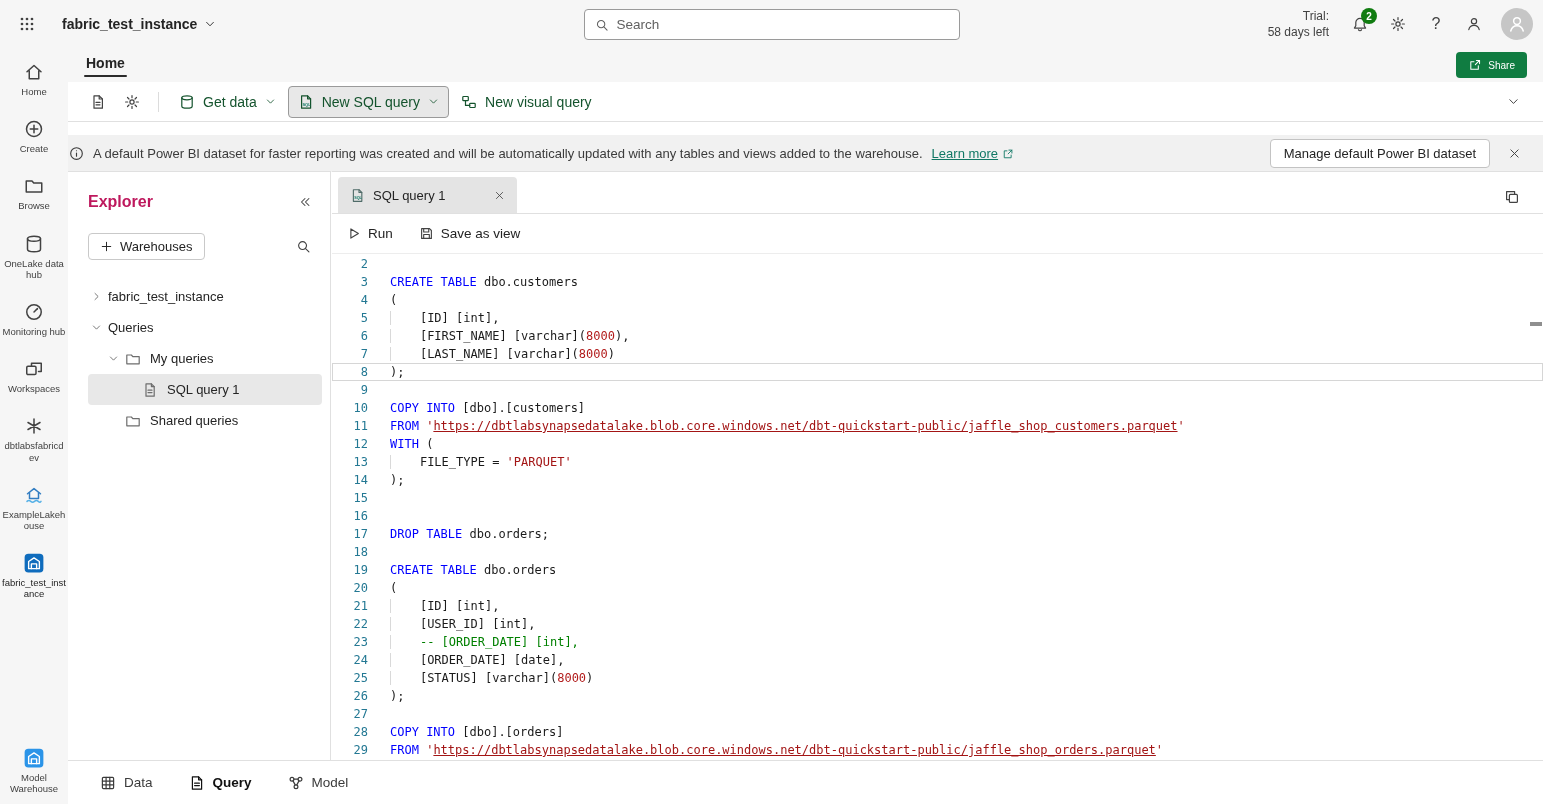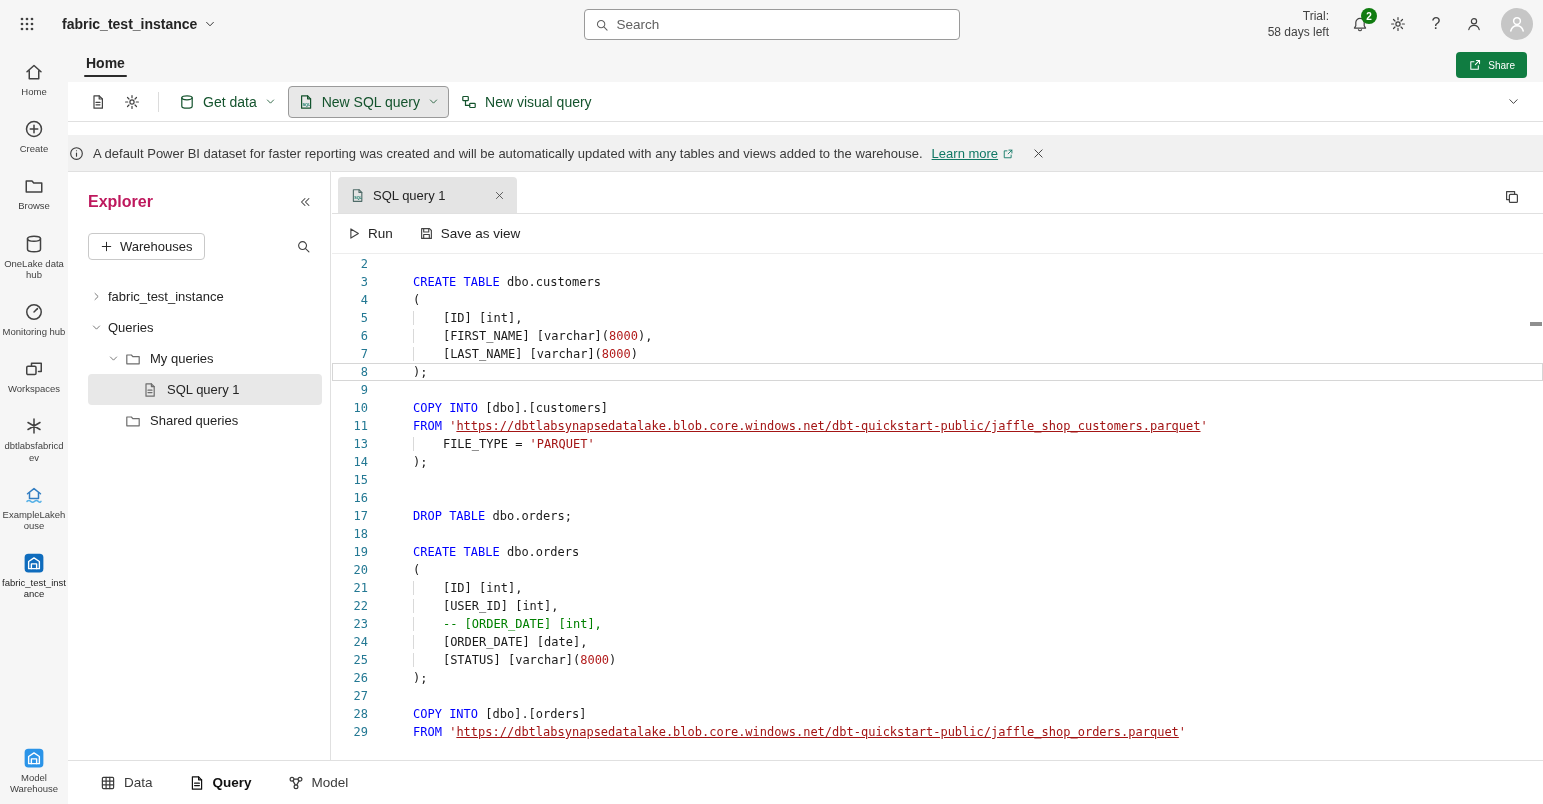--- a/index.html
+++ b/index.html
@@ -87,21 +87,21 @@
   .copy-btn { position:absolute; right:14px; top:8px; }
   .copy-btn svg { width:16px; height:16px; }
   .runbar { height:40px; display:flex; align-items:center; gap:26px; padding:0 14px; border-bottom:1px solid #ededed; }
   .run-btn { display:flex; align-items:center; gap:7px; font-size:13.5px; color:#242424; }
   .run-btn svg { width:15px; height:15px; color:#424242; }
 
   .code { position:relative; font-family:"DejaVu Sans Mono","Liberation Mono",monospace; font-size:12px; line-height:18px; padding-top:1px; height:calc(100% - 82px); overflow:hidden; }
   .code-line { display:flex; height:18px; white-space:pre; }
   .code-line.current { outline:1px solid #d6d6d6; outline-offset:-1px; }
   .ln { flex:none; width:58px; padding-right:22px; text-align:right; color:var(--linenum,#237893); font-size:12px; }
-  .code-text { white-space:pre; color:#1b1b1b;margin-left:23px; }
+  .code-text { white-space:pre; color:#1b1b1b; }
   .tk-kw { color:var(--kw,#0000ff); }
   .tk-st { color:var(--str,#a31515); }
   .tk-ur { color:var(--str,#a31515); text-decoration:underline; }
   .tk-nu { color:var(--num,#b21b1b); }
   .tk-cm { color:var(--comment,#008000); }
   .tk-in { border-left:1px solid #d9d9d9; }
   .overview-mark { position:absolute; right:1px; top:68px; width:12px; height:4px; background:#8f8f8f; }
 
   
   .bottombar { position:absolute; left:68px; right:0; bottom:0; height:44px; background:#fff; border-top:1px solid #e0e0e0; display:flex; align-items:center; gap:36px; padding-left:32px; }
@@ -283,20 +283,21 @@
   <span class="banner-msg">A default Power BI dataset for faster reporting was created and will be automatically updated with any tables and views added to the warehouse.</span>
   <a class="learn-more">
     <span>Learn more</span>
     <span>
         <svg width="16" height="16" viewBox="0 0 16 16" fill="none" stroke="currentColor" stroke-width="1.2" stroke-linecap="round" stroke-linejoin="round">
           <path d="M6.6 3.8H3v9.2h9.2V9.4"></path>
           <path d="M9.2 2.8h4v4M13.2 2.8L8.2 7.8"></path>
         </svg>
       </span>
   </a>
+  <button class="manage-btn">Manage default Power BI dataset</button>
   <button class="close-btn">
     <span>
         <svg width="16" height="16" viewBox="0 0 16 16" fill="none" stroke="currentColor" stroke-width="1.2" stroke-linecap="round" stroke-linejoin="round">
           <path d="M3.5 3.5l9 9M12.5 3.5l-9 9"></path>
         </svg>
       </span>
   </button>
 </div>
 
 <nav class="rail">
@@ -535,20 +536,21 @@
         <div class="code-line"><span class="ln">2</span><span class="code-text"></span></div>
         <div class="code-line"><span class="ln">3</span><span class="code-text"><span class="tk-kw">CREATE</span><span class="tk-pl"> </span><span class="tk-kw">TABLE</span><span class="tk-pl"> dbo.customers</span></span></div>
         <div class="code-line"><span class="ln">4</span><span class="code-text"><span class="tk-pl">(</span></span></div>
         <div class="code-line"><span class="ln">5</span><span class="code-text"><span class="tk-in">    </span><span class="tk-pl">[ID] [int],</span></span></div>
         <div class="code-line"><span class="ln">6</span><span class="code-text"><span class="tk-in">    </span><span class="tk-pl">[FIRST_NAME] [varchar](</span><span class="tk-nu">8000</span><span class="tk-pl">),</span></span></div>
         <div class="code-line"><span class="ln">7</span><span class="code-text"><span class="tk-in">    </span><span class="tk-pl">[LAST_NAME] [varchar](</span><span class="tk-nu">8000</span><span class="tk-pl">)</span></span></div>
         <div class="code-line current"><span class="ln">8</span><span class="code-text"><span class="tk-pl">);</span></span></div>
         <div class="code-line"><span class="ln">9</span><span class="code-text"></span></div>
         <div class="code-line"><span class="ln">10</span><span class="code-text"><span class="tk-kw">COPY</span><span class="tk-pl"> </span><span class="tk-kw">INTO</span><span class="tk-pl"> [dbo].[customers]</span></span></div>
         <div class="code-line"><span class="ln">11</span><span class="code-text"><span class="tk-kw">FROM</span><span class="tk-pl"> </span><span class="tk-st">'</span><span class="tk-ur">https://dbtlabsynapsedatalake.blob.core.windows.net/dbt-quickstart-public/jaffle_shop_customers.parquet</span><span class="tk-st">'</span></span></div>
+        <div class="code-line"><span class="ln">12</span><span class="code-text"><span class="tk-kw">WITH</span><span class="tk-pl"> (</span></span></div>
         <div class="code-line"><span class="ln">13</span><span class="code-text"><span class="tk-in">    </span><span class="tk-pl">FILE_TYPE = </span><span class="tk-st">'PARQUET'</span></span></div>
         <div class="code-line"><span class="ln">14</span><span class="code-text"><span class="tk-pl">);</span></span></div>
         <div class="code-line"><span class="ln">15</span><span class="code-text"></span></div>
         <div class="code-line"><span class="ln">16</span><span class="code-text"></span></div>
         <div class="code-line"><span class="ln">17</span><span class="code-text"><span class="tk-kw">DROP</span><span class="tk-pl"> </span><span class="tk-kw">TABLE</span><span class="tk-pl"> dbo.orders;</span></span></div>
         <div class="code-line"><span class="ln">18</span><span class="code-text"></span></div>
         <div class="code-line"><span class="ln">19</span><span class="code-text"><span class="tk-kw">CREATE</span><span class="tk-pl"> </span><span class="tk-kw">TABLE</span><span class="tk-pl"> dbo.orders</span></span></div>
         <div class="code-line"><span class="ln">20</span><span class="code-text"><span class="tk-pl">(</span></span></div>
         <div class="code-line"><span class="ln">21</span><span class="code-text"><span class="tk-in">    </span><span class="tk-pl">[ID] [int],</span></span></div>
         <div class="code-line"><span class="ln">22</span><span class="code-text"><span class="tk-in">    </span><span class="tk-pl">[USER_ID] [int],</span></span></div>

